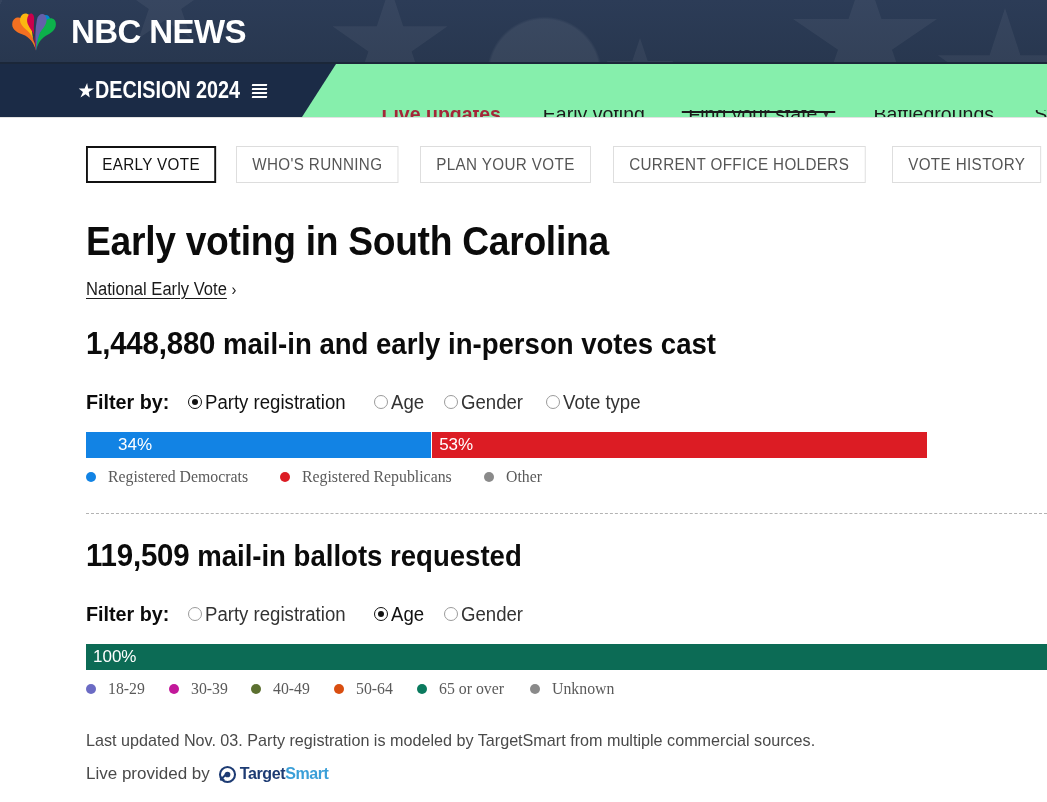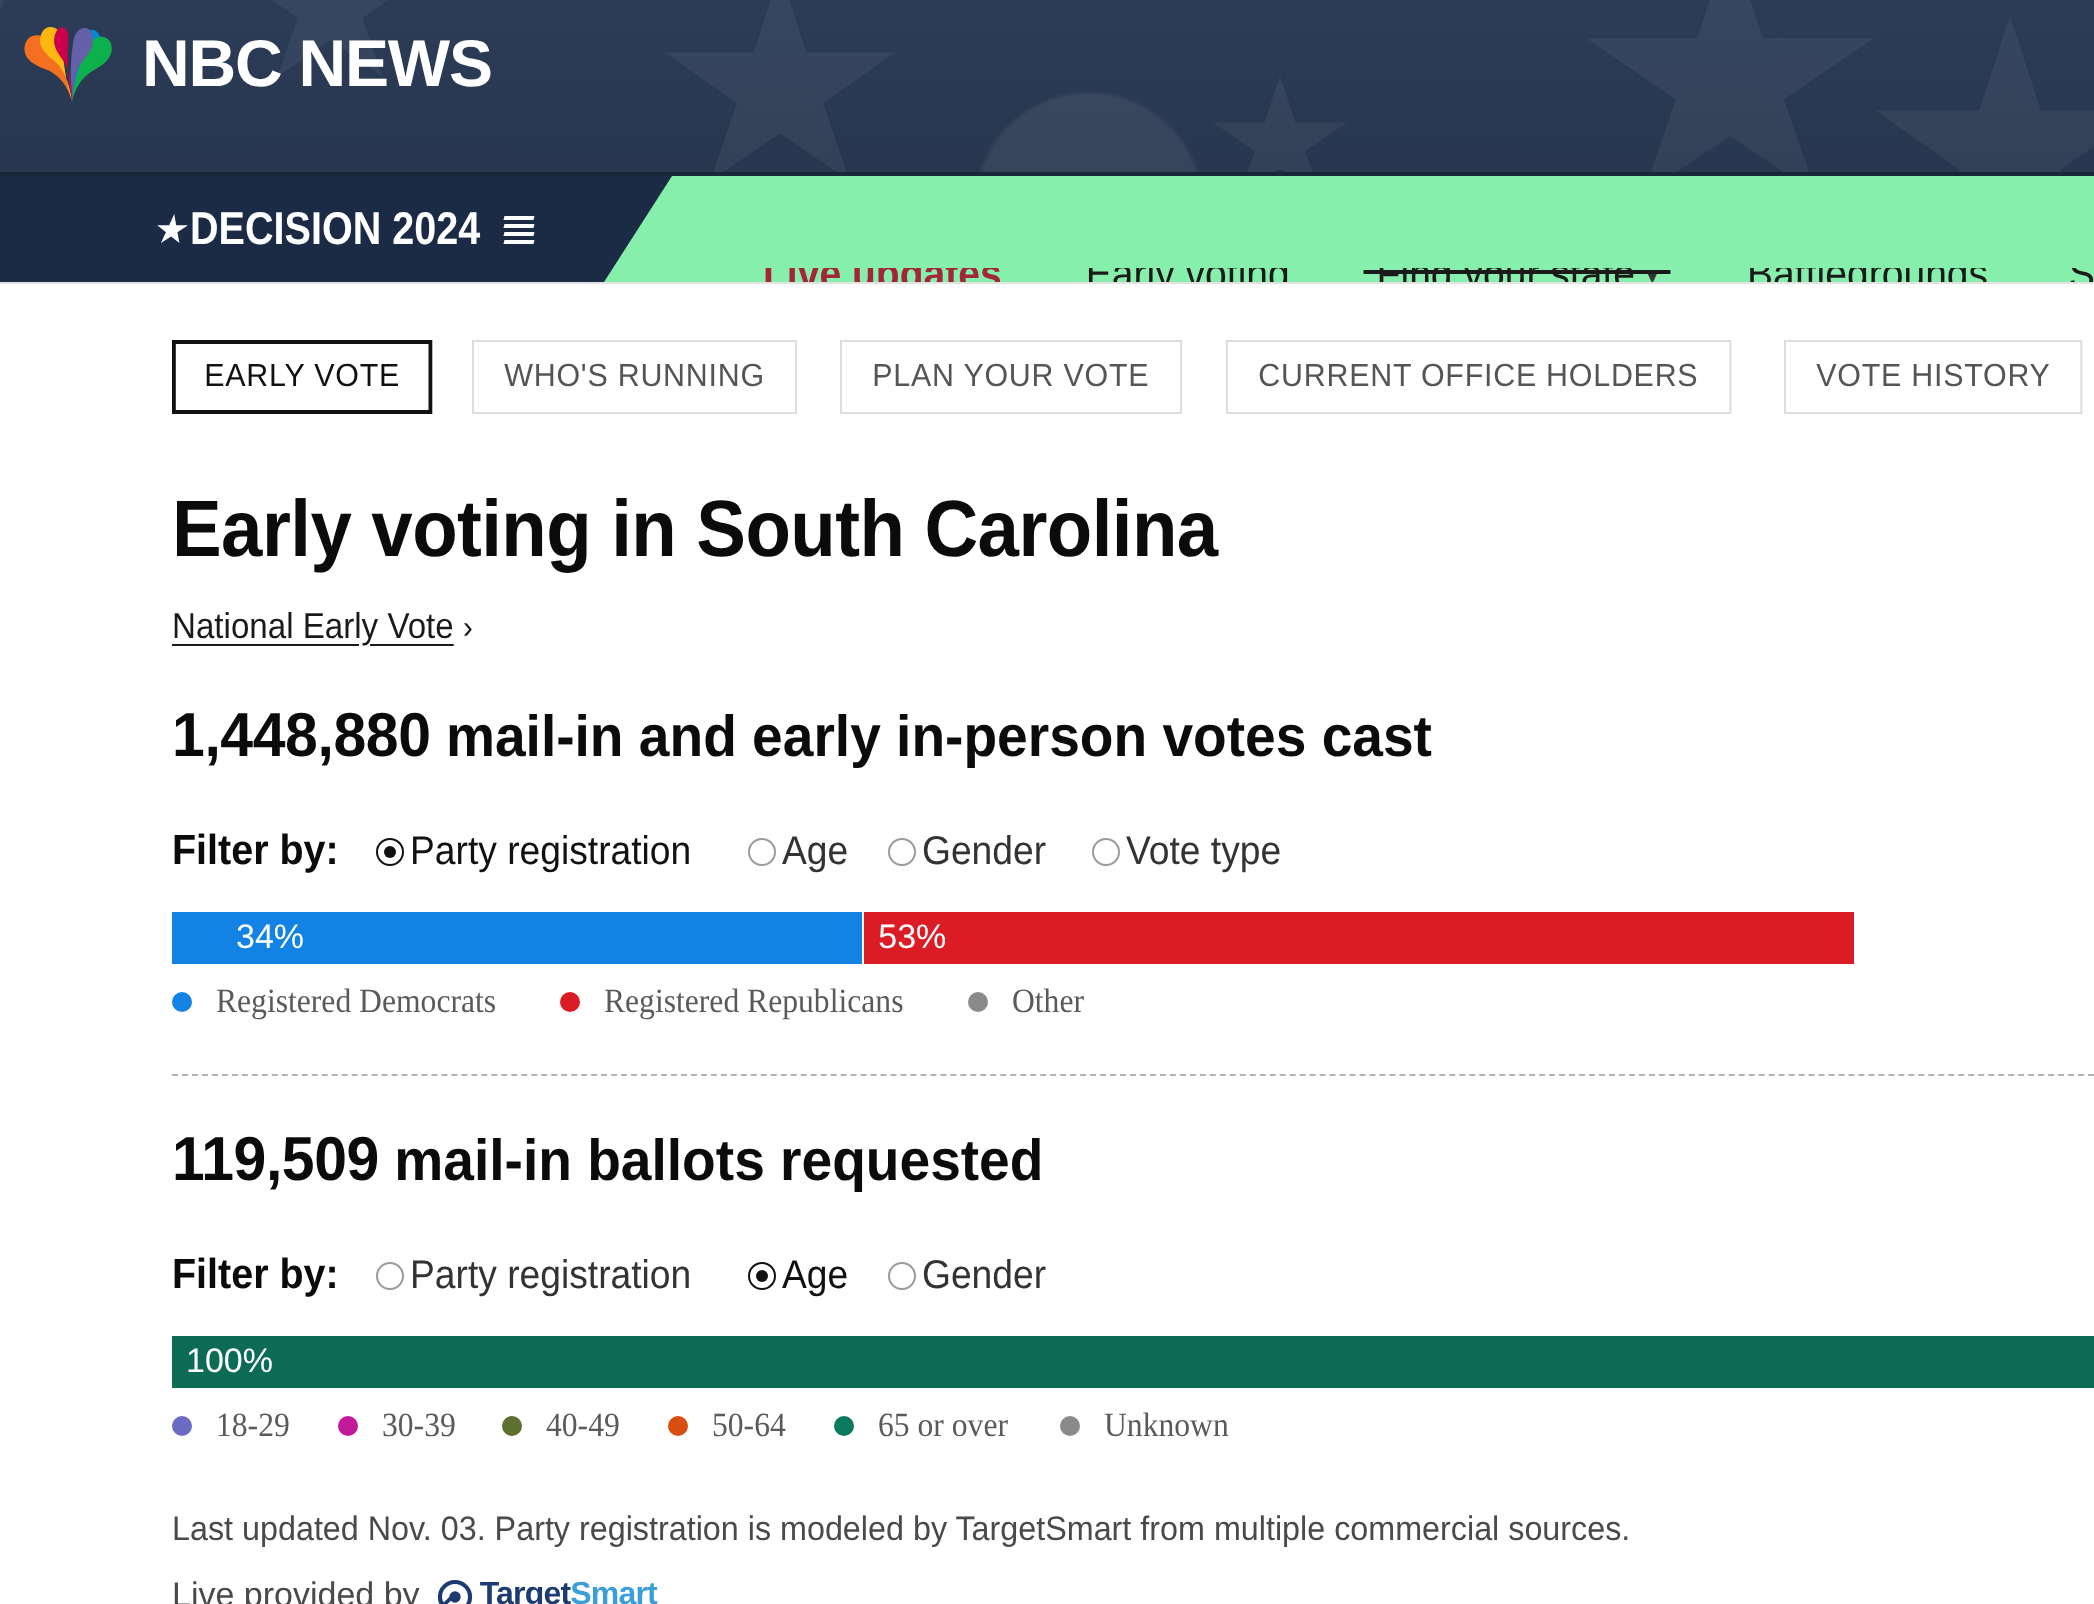--- a/index.html
+++ b/index.html
@@ -7,21 +7,21 @@
     width: 1047px; height: 802px;
     background: #ffffff;
     font-family: "Liberation Sans", sans-serif;
     overflow: hidden;
   }
   .page { position: relative; width: 1047px; height: 802px; overflow: hidden; }
 
   
   .masthead {
     position: relative;
-    height: 88px;
+    height: 64px;
     background: #2a3a55;
     background-image:
       linear-gradient(110deg, rgba(255,255,255,0.045) 0 2px, transparent 2px 5px),
       radial-gradient(circle at 52% 120%, rgba(255,255,255,0.07) 0 10%, transparent 10.5%),
       linear-gradient(180deg, #2c3c57 0%, #28374f 100%);
     overflow: hidden;
     border-bottom: 2px solid #1b2739;
   }
   .star {
     position: absolute;

